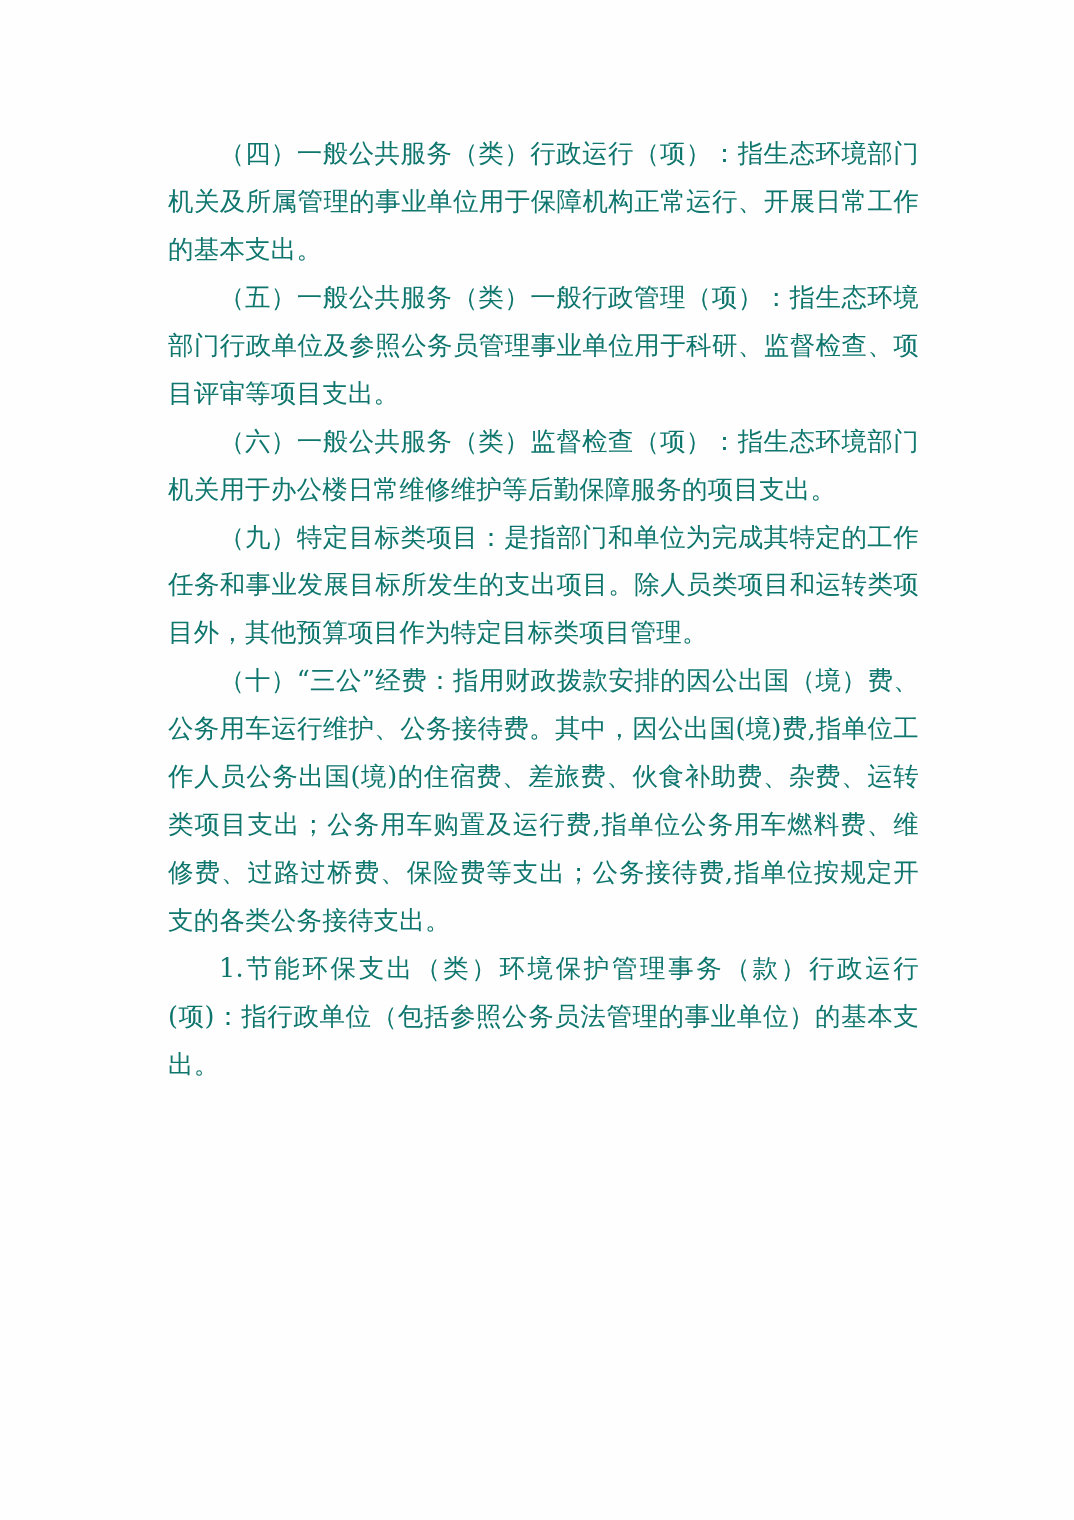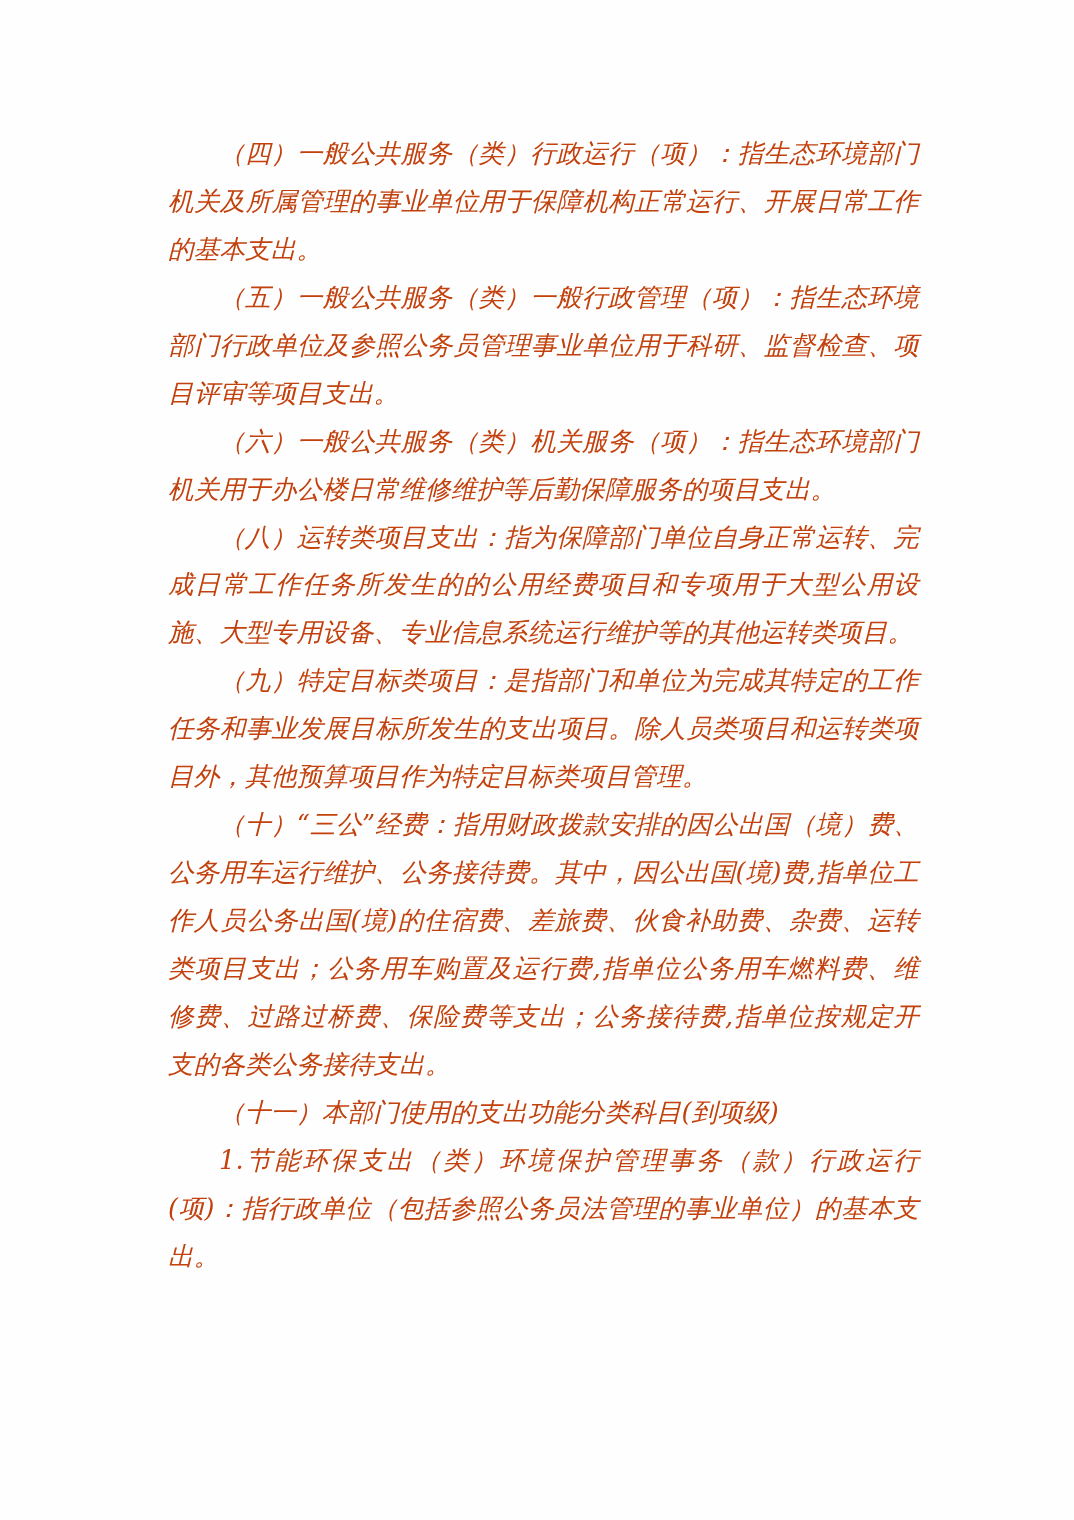--- a/index.html
+++ b/index.html
@@ -20,38 +20,35 @@
     box-sizing: border-box;
     padding: 130px 155px 60px 168px;
     background: #fefefe;
   }
   .doc-body {
     font-size: 25.5px;
     line-height: 1.88;
     text-align: justify;
     text-justify: inter-ideograph;
     letter-spacing: 0.2px;
-    color: #c2410c;
-    font-style: italic;
+    color: #0f766e;
   }
   p.para {
     margin: 0 0 0 0;
     text-indent: 2em;
   }
   .item-sub {
     text-indent: 2em;
   }
 </style>
 </head>
 <body>
 
 <div class="page">
   <div class="doc-body">
     <p class="para">（四）一般公共服务（类）行政运行（项）：指生态环境部门机关及所属管理的事业单位用于保障机构正常运行、开展日常工作的基本支出。</p>
     <p class="para">（五）一般公共服务（类）一般行政管理（项）：指生态环境部门行政单位及参照公务员管理事业单位用于科研、监督检查、项目评审等项目支出。</p>
-    <p class="para">（六）一般公共服务（类）机关服务（项）：指生态环境部门机关用于办公楼日常维修维护等后勤保障服务的项目支出。</p>
-    <p class="para">（八）运转类项目支出：指为保障部门单位自身正常运转、完成日常工作任务所发生的的公用经费项目和专项用于大型公用设施、大型专用设备、专业信息系统运行维护等的其他运转类项目。</p>
+    <p class="para">（六）一般公共服务（类）监督检查（项）：指生态环境部门机关用于办公楼日常维修维护等后勤保障服务的项目支出。</p>
     <p class="para">（九）特定目标类项目：是指部门和单位为完成其特定的工作任务和事业发展目标所发生的支出项目。除人员类项目和运转类项目外，其他预算项目作为特定目标类项目管理。</p>
     <p class="para">（十）“三公”经费：指用财政拨款安排的因公出国（境）费、公务用车运行维护、公务接待费。其中，因公出国(境)费,指单位工作人员公务出国(境)的住宿费、差旅费、伙食补助费、杂费、运转类项目支出；公务用车购置及运行费,指单位公务用车燃料费、维修费、过路过桥费、保险费等支出；公务接待费,指单位按规定开支的各类公务接待支出。</p>
-    <p class="para">（十一）本部门使用的支出功能分类科目(到项级)</p>
     <p class="para item-sub">1.节能环保支出（类）环境保护管理事务（款）行政运行(项)：指行政单位（包括参照公务员法管理的事业单位）的基本支出。</p>
   </div>
 </div>
 
 </body></html>

